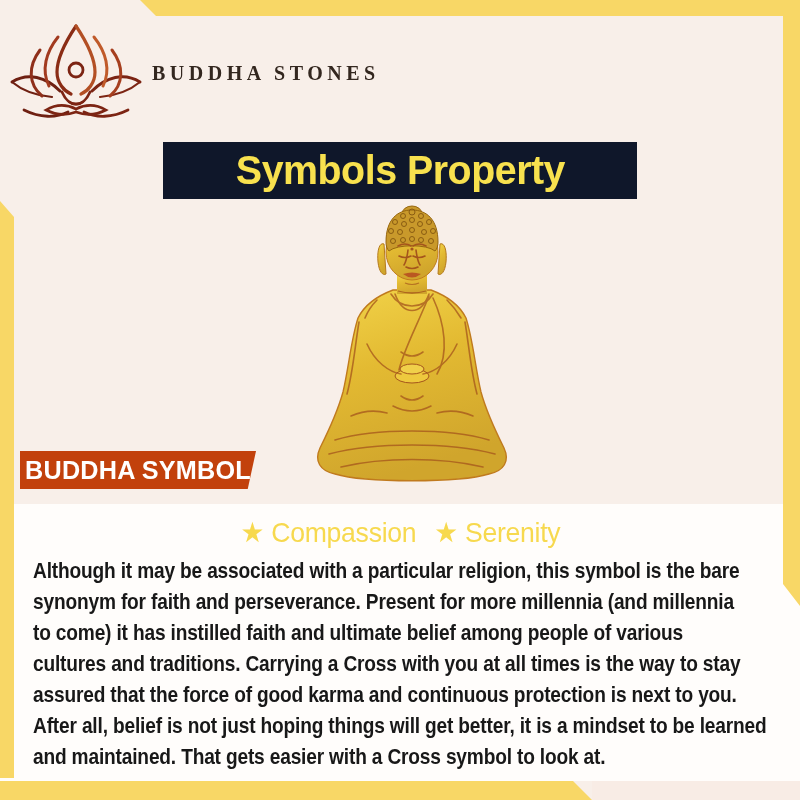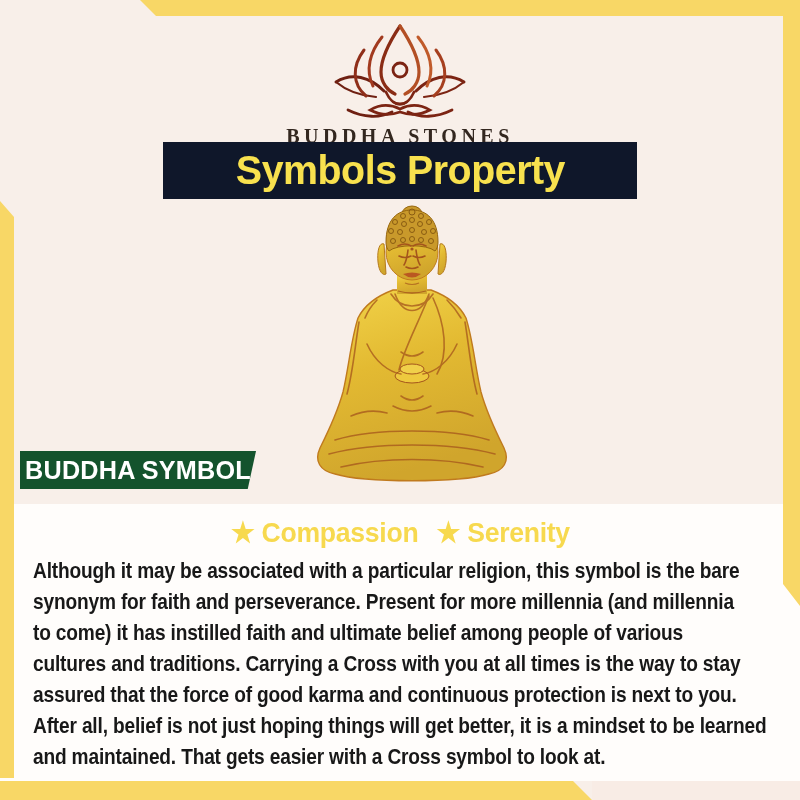--- a/index.html
+++ b/index.html
@@ -10,21 +10,21 @@
   }
   
   .deco{position:absolute;left:0;top:0;width:800px;height:800px;pointer-events:none;}
   .white-panel{
     position:absolute;left:0;top:504px;width:800px;height:277px;
     background:#fffdfb;
   }
   
   .logo-wrap{
     position:absolute;top:22px;left:0;width:800px;
-    display:flex;flex-direction:column;align-items:center;text-align:right;
+    display:flex;flex-direction:row;align-items:center;text-align:right;
   }
   .brand-name{
     margin-top:5px;
     font-family:"Liberation Serif",serif;
     font-size:20px;font-weight:600;letter-spacing:4.5px;
     color:#33271f;
   }
   
   .title-band{
     position:absolute;left:163px;top:142px;width:474px;height:57px;
@@ -33,34 +33,34 @@
   }
   .title-band h1{
     margin:0;font-size:41px;font-weight:800;letter-spacing:-0.5px;
     color:#f8e14e;transform:scaleX(0.96);
   }
   
   .buddha{position:absolute;left:303px;top:204px;}
   
   .ribbon{
     position:absolute;left:20px;top:451px;width:236px;height:38px;
-    background:#14532d;
+    background:#c2410c;
     clip-path:polygon(0 0,100% 0,96.5% 100%,0 100%);
     display:flex;align-items:center;
   }
   .ribbon-label{
     width:100%;text-align:center;
     color:#ffffff;font-size:26px;font-weight:700;letter-spacing:0.2px;
     transform:scaleX(0.97);
   }
   
   .traits{
     position:absolute;left:0;top:513px;width:800px;height:38px;
     display:flex;align-items:center;justify-content:center;
-    color:#f7d94e;font-size:28px;font-weight:700;letter-spacing:-0.3px;
+    color:#f7d94e;font-size:28px;font-weight:400;letter-spacing:-0.3px;
   }
   .traits .trait{margin:0 5px;transform:scaleX(0.95);}
   
   .body-text{
     position:absolute;left:33px;top:556px;width:830px;
     transform:scaleX(0.89);transform-origin:left top;
     font-size:21.5px;line-height:31px;font-weight:700;
     letter-spacing:-0.2px;color:#181818;
     white-space:pre-line;
   }

